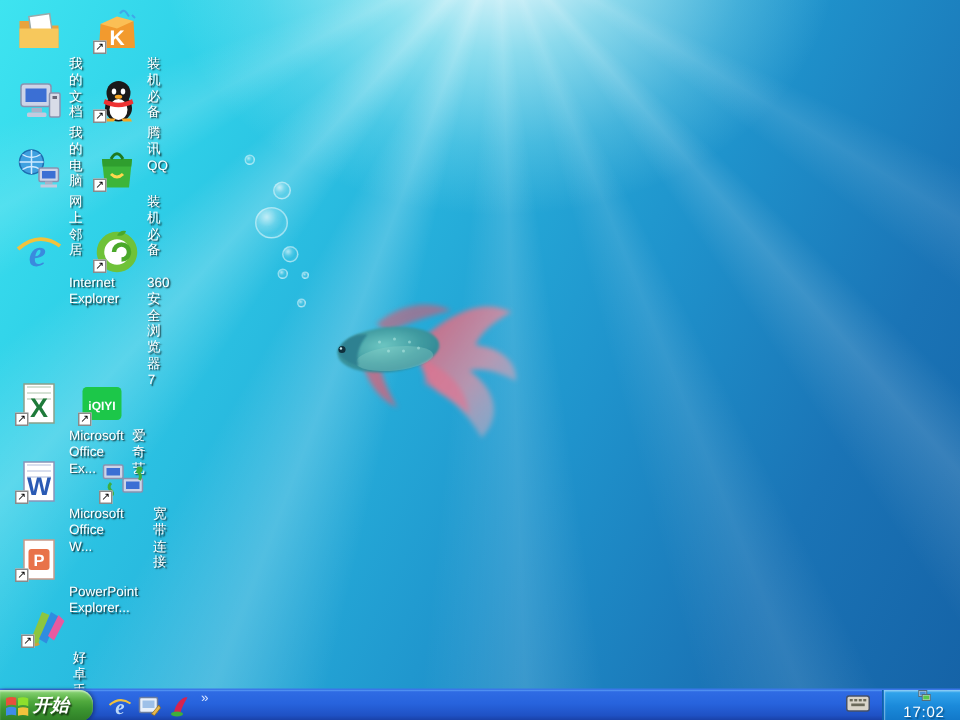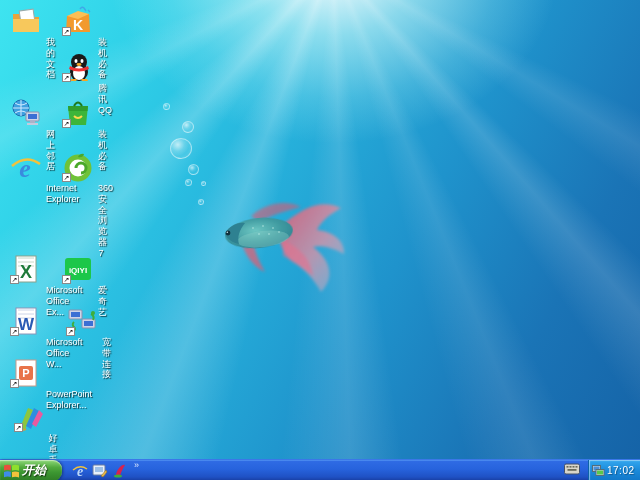--- a/index.html
+++ b/index.html
@@ -50,21 +50,21 @@
   #startbtn .stxt{color:#fff;font-weight:bold;font-style:italic;font-size:12px;
     text-shadow:1px 1px 1px rgba(0,0,0,.6);}
   #quicklaunch{position:absolute;left:68px;top:0;height:21px;display:flex;
     align-items:center;gap:4px;padding-left:4px;}
   .ql{width:16px;height:16px;cursor:pointer;}
   #chevron{color:#dce8ff;font-size:9px;margin-left:2px;cursor:pointer;align-self:flex-start;line-height:10px;}
   #kbdicon{position:absolute;left:564px;top:3px;cursor:pointer;}
   #tray{position:absolute;right:0;top:0;width:52px;height:21px;
     background:linear-gradient(#34a8ef 0%,#1b8ada 50%,#1177c8 100%);
     border-left:1px solid #0e62a8;box-shadow:inset 1px 1px 1px rgba(255,255,255,.45);
-    display:flex;align-items:center;padding-left:3px;gap:2px;}
+    display:flex;align-items:center;padding-left:3px;gap:2px;flex-direction:column;}
   #clock{color:#fff;font-size:10px;letter-spacing:.5px;cursor:default;
     text-shadow:1px 1px 1px rgba(0,0,0,.35);}
 </style>
 </head>
 <body>
 
 <div id="screen">
 
   <div id="wallpaper">
     <div id="glow"></div>
@@ -145,20 +145,33 @@
         <path d="M5,10 L16,4 L27,8 L16,13 Z" fill="#f8b send55" fill-opacity="0"></path>
         <path d="M5,10 L16,5 L27,8 L16,13 Z" fill="#fbbf55"></path>
         <text x="16" y="24" font-size="14" font-weight="bold" fill="#fff" text-anchor="middle" font-family="Liberation Sans,sans-serif">K</text>
         <path d="M18,3 q2,-3 4,-1 M22,2 l2,3 M26,4 l2,2" stroke="#3fa8e8" stroke-width="1.4" fill="none"></path>
       </svg>
       <span class="sc">↗</span>
     </div>
     <div class="lbl">装机必备</div>
   </div>
 
+  <div class="dicon" style="left:0;top:52px">
+    <div class="ic">
+      <svg width="32" height="30" viewBox="0 0 32 30">
+        <rect x="4" y="4" width="20" height="15" rx="2" fill="#cdd4e8" stroke="#8892b0"></rect>
+        <rect x="7" y="7" width="14" height="9" fill="#3b6fd4"></rect>
+        <rect x="11" y="20" width="7" height="3" fill="#aab2c8"></rect>
+        <rect x="8" y="23" width="13" height="3" rx="1" fill="#c3cade"></rect>
+        <rect x="23" y="10" width="7" height="16" rx="1" fill="#d8dcE8" stroke="#8892b0"></rect>
+        <rect x="25" y="12" width="3" height="2" fill="#667"></rect>
+      </svg>
+    </div>
+    <div class="lbl">我的电脑</div>
+  </div>
 
   <div class="dicon" style="left:52px;top:52px">
     <div class="ic">
       <svg width="32" height="30" viewBox="0 0 32 30">
         <ellipse cx="17" cy="10" rx="8" ry="8" fill="#1a1a1a"></ellipse>
         <ellipse cx="17" cy="20" rx="9" ry="9" fill="#1a1a1a"></ellipse>
         <ellipse cx="17" cy="21" rx="6" ry="7" fill="#fff"></ellipse>
         <path d="M8,14 q9,5 18,0 l1,3 q-10,5 -20,0 Z" fill="#e33"></path>
         <ellipse cx="14" cy="9" rx="1.5" ry="2" fill="#fff"></ellipse>
         <ellipse cx="20" cy="9" rx="1.5" ry="2" fill="#fff"></ellipse>
@@ -229,21 +242,21 @@
         <rect x="6" y="2" width="20" height="26" fill="#fff" stroke="#8aa08a"></rect>
         <path d="M8,4 h16 M8,8 h16 M8,12 h16" stroke="#c8d8c8" stroke-width="1"></path>
         <text x="16" y="24" font-size="18" font-weight="bold" fill="#1f7a3a" text-anchor="middle" font-family="Liberation Sans,sans-serif">X</text>
       </svg>
       <span class="sc">↗</span>
     </div>
     <div class="lbl">Microsoft
 Office Ex...</div>
   </div>
 
-  <div class="dicon" style="left:52px;top:254px">
+  <div class="dicon" style="left:42px;top:254px">
     <div class="ic">
       <svg width="32" height="30" viewBox="0 0 32 30">
         <rect x="3" y="4" width="26" height="22" rx="3" fill="#1cc749"></rect>
         <text x="16" y="19" font-size="8" font-weight="bold" fill="#fff" text-anchor="middle" font-family="Liberation Sans,sans-serif">iQIYI</text>
       </svg>
       <span class="sc">↗</span>
     </div>
     <div class="lbl">爱奇艺</div>
   </div>
 

